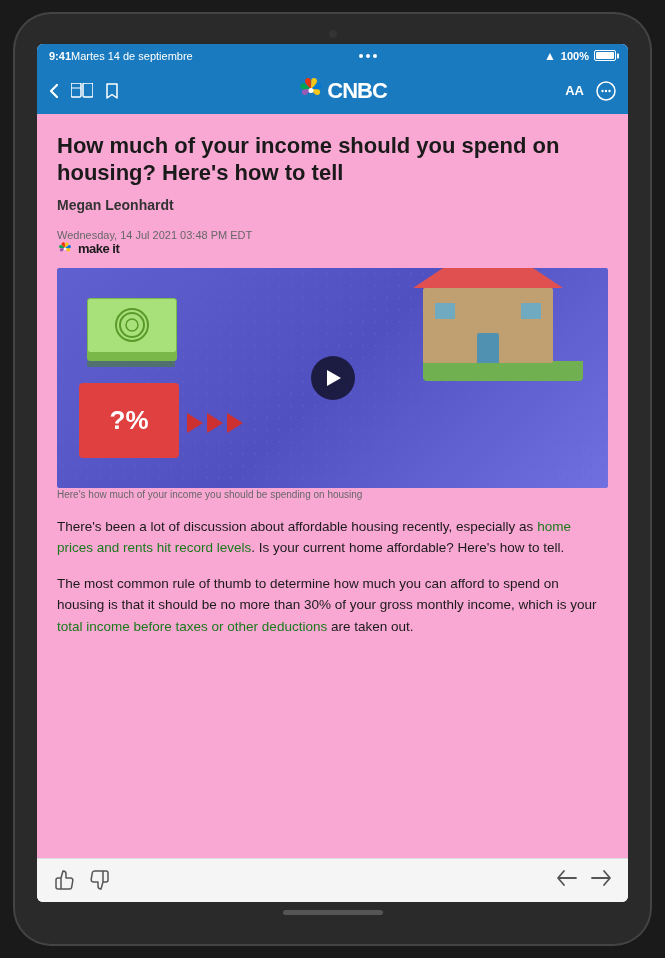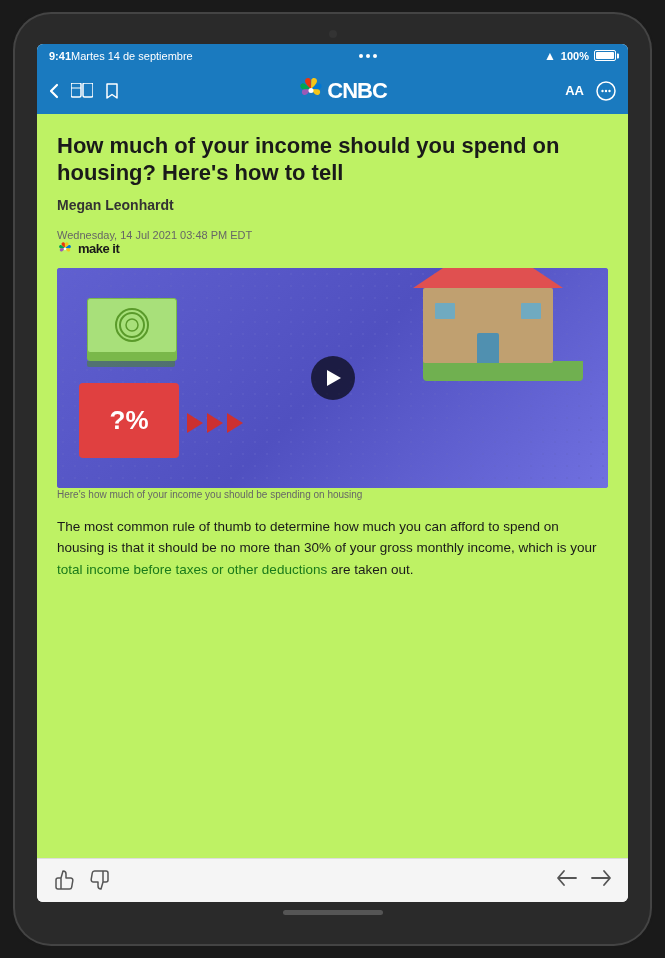--- a/index.html
+++ b/index.html
@@ -158,21 +158,21 @@
     .nav-aa {
       color: white;
       font-size: 13px;
       font-weight: 600;
     }
 
     
     .article-content {
       flex: 1;
       overflow-y: auto;
-      background: #bef264;
+      background: #f9a8d4;
       padding: 18px 20px 10px 20px;
     }
 
     .article-title {
       font-size: 22px;
       font-weight: 700;
       color: #1a1a1a;
       line-height: 1.25;
       margin-bottom: 10px;
     }
@@ -602,20 +602,23 @@
               <div class="play-triangle"></div>
             </div>
 
           </div>
         </div>
         <p class="image-caption">Here's how much of your income you should be spending on housing</p>
       </div>
 
       <div class="article-body">
         <p>
+          <span>There's been a lot of discussion about affordable housing recently, especially as </span><a href="#" class="link-green">home prices and rents hit record levels</a><span>. Is your current home affordable? Here's how to tell.</span>
+        </p>
+        <p>
           <span>The most common rule of thumb to determine how much you can afford to spend on housing is that it should be no more than 30% of your gross monthly income, which is your </span><a href="#" class="link-green">total income before taxes or other deductions</a><span> are taken out.</span>
         </p>
       </div>
 
     </div>
 
     <div class="bottom-bar">
       <div class="bottom-left">
         <div class="thumb-btn">
           <svg width="22" height="22" viewBox="0 0 22 22" fill="none">

